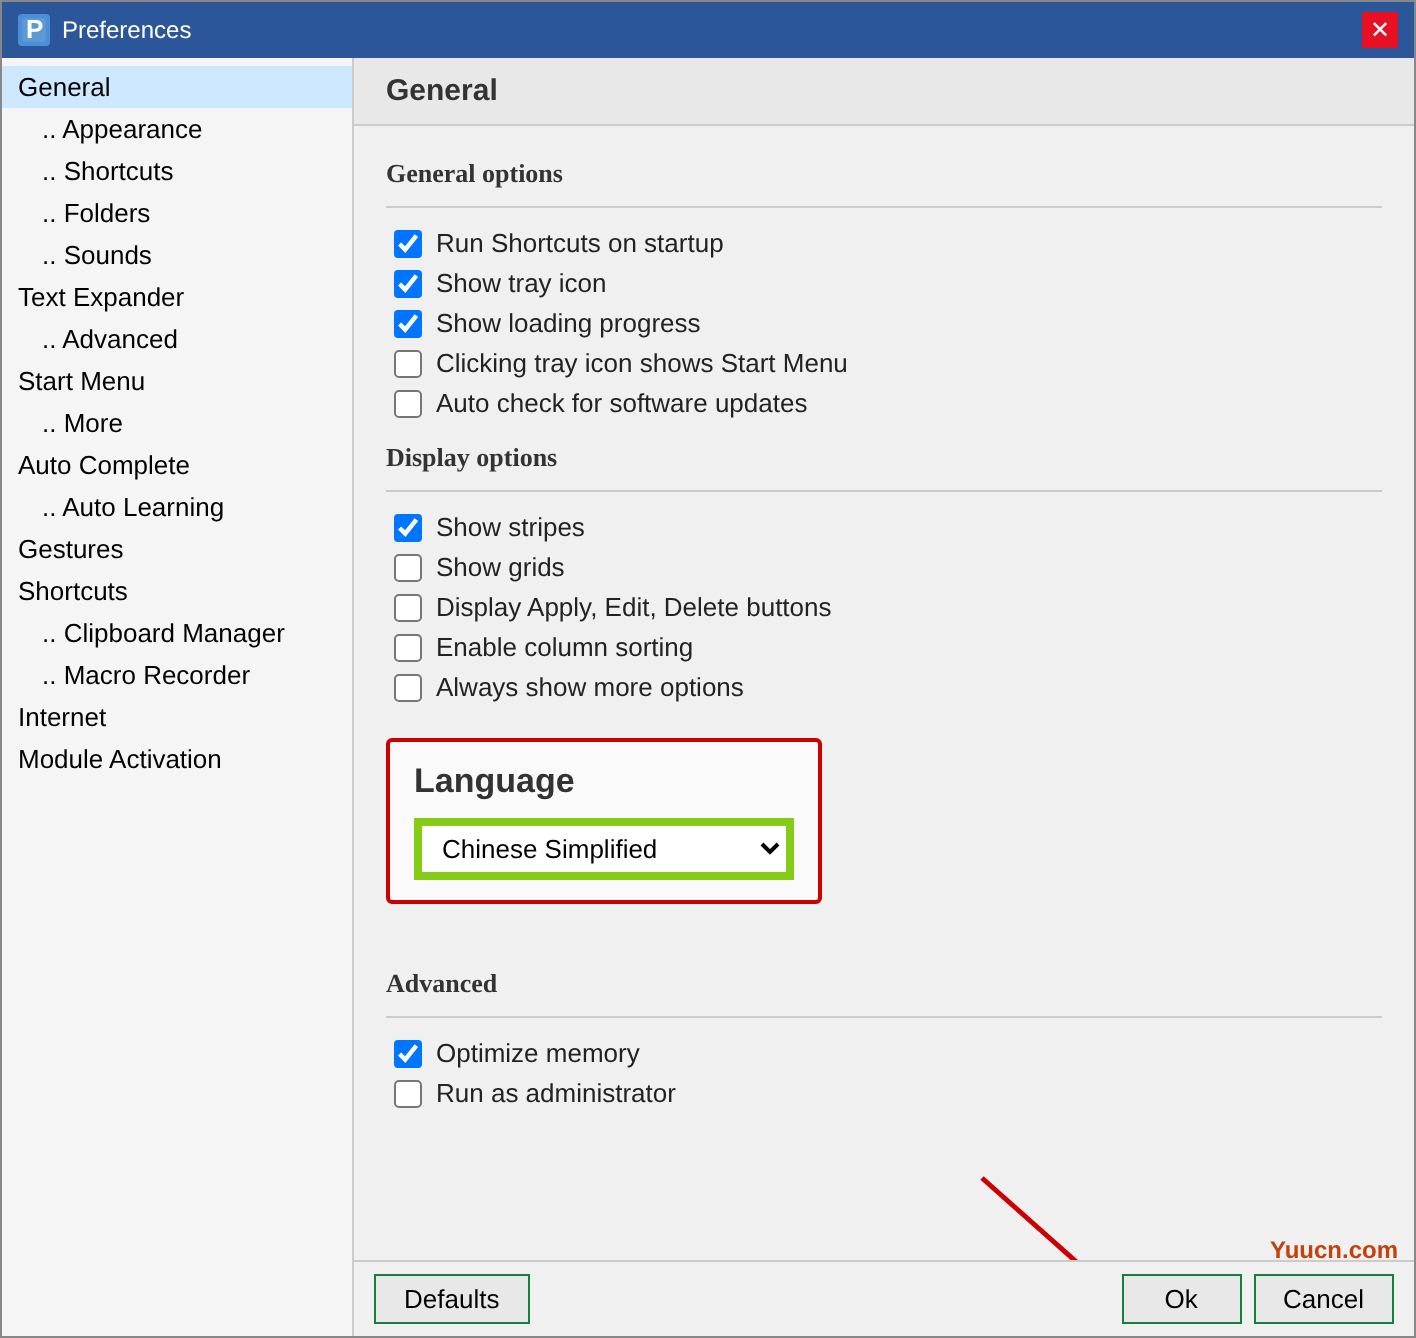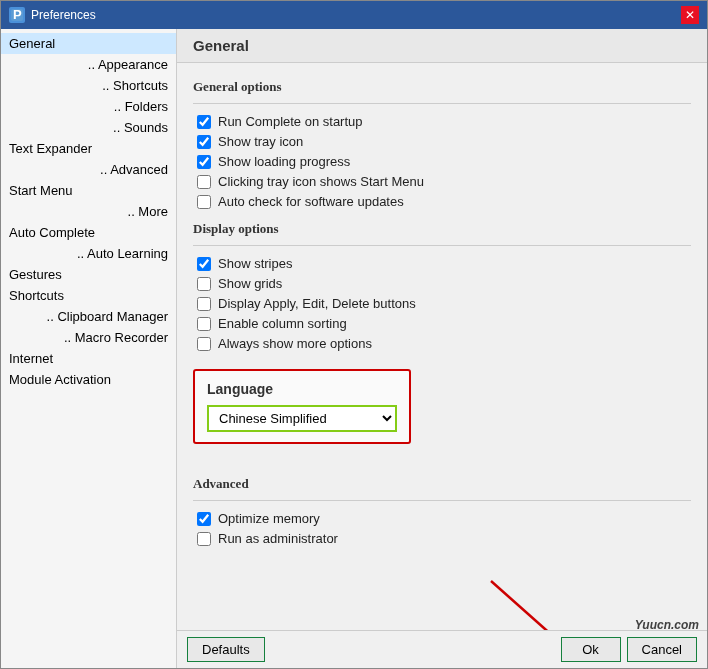--- a/index.html
+++ b/index.html
@@ -11,38 +11,38 @@
     .title-bar-icon { width: 16px; height: 16px; background: #4a90d9; border-radius: 2px; margin-right: 6px; display: flex; align-items: center; justify-content: center; font-size: 10px; color: white; font-weight: bold; }
     .title-bar-title { flex: 1; font-size: 12px; }
     .title-bar-close { background: #e81123; border: none; color: white; width: 18px; height: 18px; cursor: pointer; font-size: 12px; display: flex; align-items: center; justify-content: center; }
 
     .content { display: flex; flex: 1; overflow: hidden; }
 
     .sidebar { width: 176px; background: #f5f5f5; border-right: 1px solid #ccc; overflow-y: auto; padding: 4px 0; }
     .sidebar-item { padding: 3px 8px; cursor: pointer; color: #000; white-space: nowrap; }
     .sidebar-item.selected { background: #cde8ff; }
     .sidebar-item.level0 { font-weight: normal; padding-left: 8px; }
-    .sidebar-item.level1 { padding-left: 36px; text-align: right; }
+    .sidebar-item.level1 { padding-left: 20px; }
 
     .main-panel { flex: 1; display: flex; flex-direction: column; background: #f0f0f0; overflow: hidden; }
     .main-header { background: #e8e8e8; border-bottom: 1px solid #ccc; padding: 8px 16px; font-size: 15px; font-weight: 600; color: #333; }
 
     .main-content { flex: 1; overflow-y: auto; padding: 12px 16px; }
 
     .section-title { font-weight: 600; font-size: 13px; margin-bottom: 8px; margin-top: 4px; color: #333; font-family: Liberation Serif, serif; }
     .section-divider { border: none; border-top: 1px solid #ccc; margin-bottom: 10px; }
 
     .option-row { display: flex; align-items: center; margin-bottom: 5px; padding-left: 4px; }
     .option-row input[type="checkbox"] { margin-right: 7px; width: 14px; height: 14px; }
     .option-row label { color: #222; }
 
     .language-box { border: 2px solid #c00; border-radius: 3px; padding: 10px 12px; display: inline-block; margin: 4px 0 8px 0; background: #fafafa; }
-    .language-label { font-weight: 600; font-size: 14px; margin-bottom: 8px; color: #333; }
+    .language-label { font-weight: 600; font-size: 17px; margin-bottom: 8px; color: #333; }
     .language-select { display: flex; align-items: center; }
-    .language-select select { width: 190px; padding: 3px 6px; border: 2px solid #84cc16; background: white; font-size: 13px; }
+    .language-select select { width: 190px; padding: 3px 6px; border: 4px solid #84cc16; background: white; font-size: 13px; }
 
     .arrow-container { position: relative; width: 100%; height: 130px; }
     .arrow-svg { position: absolute; right: 80px; bottom: 0px; }
 
     .bottom-bar { display: flex; justify-content: flex-end; align-items: center; padding: 6px 10px; border-top: 1px solid #ccc; background: #f0f0f0; gap: 6px; }
     .btn { padding: 4px 14px; border: 1px solid #15803d; background: #e8e8e8; cursor: pointer; font-size: 13px; min-width: 60px; }
     .btn-defaults { margin-right: auto; }
   </style>
 </head>
 <body>
@@ -86,21 +86,21 @@
       <div class="main-header">General</div>
 
       <div class="main-content">
 
         <div>
           <div class="section-title">General options</div>
           <hr class="section-divider">
           <div id="general-checkboxes">
               <div class="option-row">
                 <input type="checkbox" id="run-fastkeys" checked="" style="">
-                <label for="run-fastkeys">Run Complete on startup</label>
+                <label for="run-fastkeys">Run Shortcuts on startup</label>
               </div>
               <div class="option-row">
                 <input type="checkbox" id="show-tray" checked="" style="">
                 <label for="show-tray">Show tray icon</label>
               </div>
               <div class="option-row">
                 <input type="checkbox" id="show-loading" checked="" style="">
                 <label for="show-loading">Show loading progress</label>
               </div>
               <div class="option-row">
@@ -170,17 +170,17 @@
               <polygon points="130,100 112,90 122,82" fill="#cc0000"></polygon>
             </svg>
           </div>
         </div>
       </div>
 
       <div class="bottom-bar" style="position: relative;">
         <button class="btn btn-defaults">Defaults</button>
         <button class="btn">Ok</button>
         <button class="btn">Cancel</button>
-        <span style="position: absolute; right: 8px; bottom: 36px; color: #404040; font-size: 12px; font-weight: bold; pointer-events: none; font-style: italic;">Yuucn.com</span>
+        <span style="position: absolute; right: 8px; bottom: 36px; color: #c2410c; font-size: 12px; font-weight: bold; pointer-events: none;">Yuucn.com</span>
       </div>
     </div>
   </div>
 </div>
 
 </body></html>

